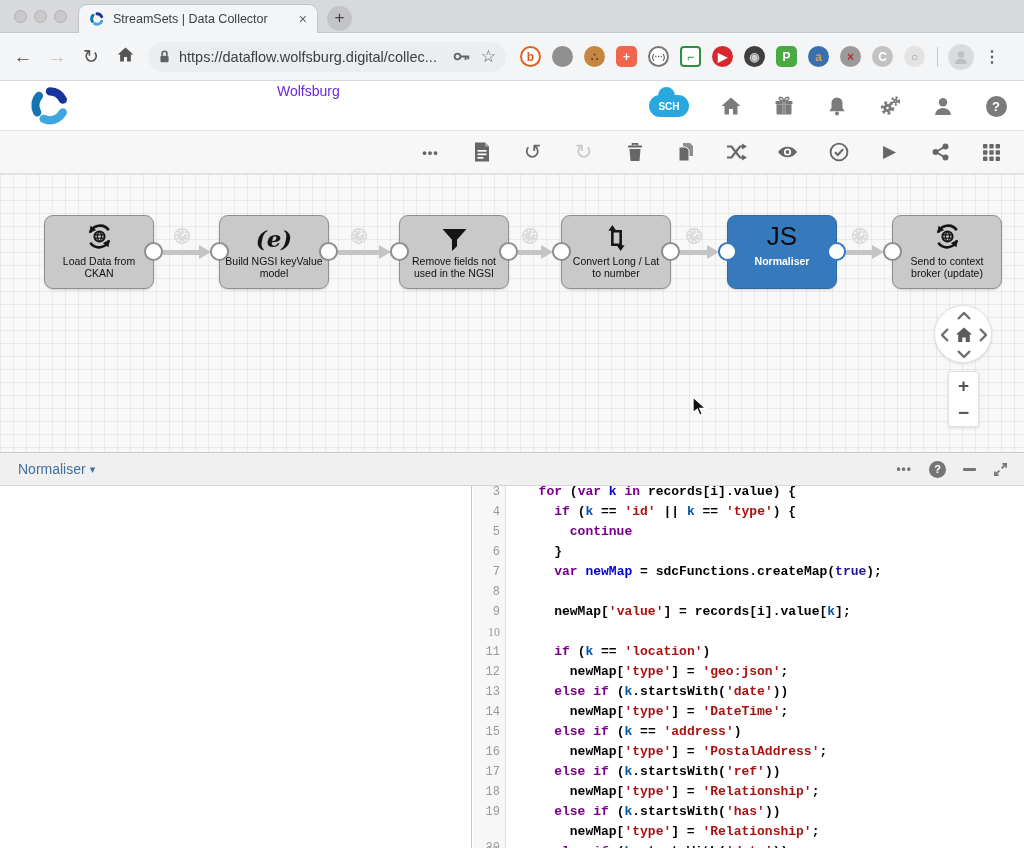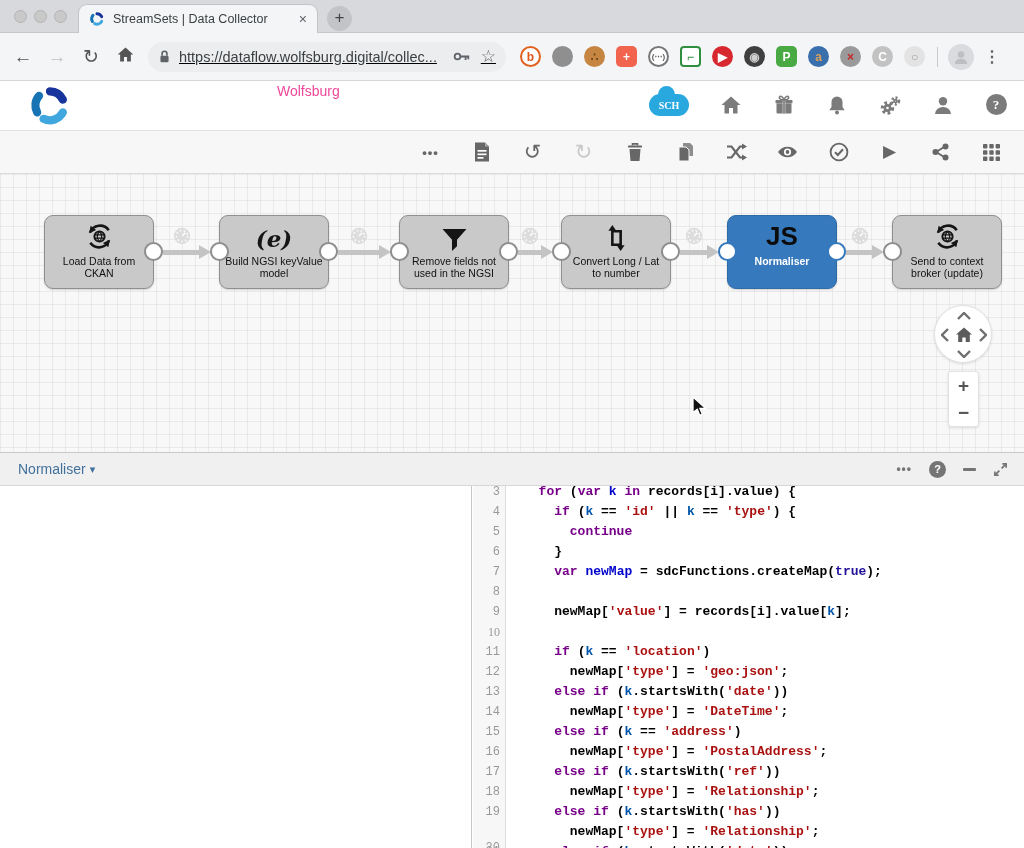--- a/index.html
+++ b/index.html
@@ -11,38 +11,38 @@
   .tl { position:absolute; top:10px; width:13px; height:13px; border-radius:50%; background:#c9c9c9; border:1px solid #b3b3b3; }
   .tab { position:absolute; left:78px; top:4px; width:240px; height:29px; background:#f4f5f6; border:1px solid #c2c3c5; border-bottom:none; border-radius:9px 9px 0 0; display:flex; align-items:center; padding:0 10px; }
   .tabtitle { font-size:12.5px; color:#3c4043; white-space:nowrap; overflow:hidden; flex:1; margin-left:8px; }
   .tabclose { font-size:14px; color:#5f6368; margin-left:6px; cursor:default; }
   .newtab { position:absolute; left:327px; top:6px; width:25px; height:25px; border-radius:50%; background:#c3c4c7; color:#444; font-size:17px; line-height:24px; text-align:center; }
 
   
   .urlrow { position:absolute; left:0; top:33px; width:1024px; height:48px; background:#f4f5f6; border-bottom:1px solid #d6d7d9; display:flex; align-items:center; }
   .navbtn { font-size:19px; color:#555; width:34px; text-align:center; }
   .navbtn.dis { color:#c1c1c1; }
-  .pill { display:flex; align-items:center; width:358px; height:30px; margin-left:6px; background:#ebedef; border-radius:15px; padding:0 10px;text-decoration:underline; }
+  .pill { display:flex; align-items:center; width:358px; height:30px; margin-left:6px; background:#ebedef; border-radius:15px; padding:0 10px; }
   .urltext { font-size:14.5px; color:#3c4043; white-space:nowrap; overflow:hidden; flex:1; margin-left:8px; }
   .exts { display:flex; align-items:center; gap:11px; margin-left:14px; }
   .ext { width:21px; height:21px; display:flex; align-items:center; justify-content:center; font-size:12px; font-weight:bold; border-radius:50%; }
   .ext.square { border-radius:5px; }
   .ext.frame { border-radius:4px; background:#fff; }
   .sep { width:1px; height:20px; background:#c9cacd; margin:0 10px 0 12px; }
   .avatar { width:26px; height:26px; border-radius:50%; background:#dadbde; display:flex; align-items:center; justify-content:center; }
   .kebab { font-size:16px; color:#5f6368; margin:0 10px 0 10px; font-weight:bold; }
 
   
   .appheader { position:absolute; left:0; top:81px; width:1024px; height:50px; background:#fff; border-bottom:1px solid #e3e3e3; }
   .logo { position:absolute; left:28px; top:3px; display:flex; align-items:center; }
   .brand { font-size:29px; font-weight:bold; letter-spacing:-0.5px; margin-left:6px; }
   .brand .b1 { color:#3fa7dd; } .brand .b2 { color:#16349b; }
-  .org { position:absolute; left:277px; top:2px; font-size:14px; color:#ec4899; }
+  .org { position:absolute; left:277px; top:2px; font-size:14px; color:#6d28d9; }
   .hicons { position:absolute; right:16px; top:0; height:50px; display:flex; align-items:center; gap:29px; }
-  .hic { width:24px; height:24px; display:flex; justify-content:center;font-family:Liberation Serif, serif; }
+  .hic { width:24px; height:24px; display:flex; align-items:center; justify-content:center; }
   .cloud { position:relative; width:40px; height:22px; background:#29a8e0; border-radius:11px; color:#fff; font-size:10px; font-weight:bold; text-align:center; line-height:23px; }
   .cloud:before { content:""; position:absolute; left:9px; top:-8px; width:17px; height:17px; background:#29a8e0; border-radius:50%; z-index:-0; }
   .cloud span { position:relative; }
   .helpc { width:21px; height:21px; border-radius:50%; background:#7b7b7b; color:#fff; font-size:13px; font-weight:bold; text-align:center; line-height:21px; }
 
   
   .toolbar { position:absolute; left:0; top:131px; width:1024px; height:43px; background:#f7f7f7; border-bottom:1px solid #ddd; display:flex; align-items:center; justify-content:flex-end; gap:30px; padding-right:22px; }
   .tbi { width:21px; height:21px; display:flex; align-items:center; justify-content:center; color:#676767; font-size:20px; }
   .tbi.txt { font-size:21px; line-height:20px; }
   .tbi.more { font-size:13px; letter-spacing:1px; font-weight:bold; }
@@ -54,21 +54,21 @@
     background-size:13px 13px; overflow:hidden; }
   .pnode { position:absolute; top:41px; width:110px; height:74px; background:#c9c9c9; border:1px solid #8f8f8f; border-radius:9px; box-shadow:0 1px 2px rgba(0,0,0,.15); }
   .pnode .nicon { height:36px; display:flex; align-items:flex-end; justify-content:center; color:#151515; }
   .pnode .nlabel { margin-top:3px; padding:0 5px; font-size:10.5px; line-height:12px; text-align:center; color:#111; }
   .pnode.sel { background:#3779bd; border-color:#2e6aa6; }
   .pnode.sel .nicon { color:#0c0c0c; }
   .pnode.sel .nlabel { color:#fff; font-weight:bold; }
   .port { position:absolute; top:50%; margin-top:-10px; width:19px; height:19px; border-radius:50%; background:#fff; border:2px solid #8e8e8e; }
   .port.in { left:-10px; } .port.out { right:-10px; }
   .pnode.sel .port { border-color:#3779bd; }
-  .jsglyph { font-size:26px; font-weight:bold; letter-spacing:0; }
+  .jsglyph { font-size:26px; font-weight:normal; letter-spacing:0; }
   .exprglyph { font-family:"DejaVu Serif", serif; font-style:italic; font-weight:bold; font-size:23px; }
   .conn { position:absolute; height:5px; background:#c4c4c4; top:76px; }
   .connarrow { position:absolute; top:71px; width:0; height:0; border-left:12px solid #c4c4c4; border-top:7.5px solid transparent; border-bottom:7.5px solid transparent; }
   .gauge { position:absolute; top:53px; opacity:.85; }
 
   .panctl { position:absolute; left:934px; top:131px; width:58px; height:58px; border-radius:50%; background:#fff; border:1px solid #e2e2e2; box-shadow:0 1px 3px rgba(0,0,0,.12); }
   .panctl svg { position:absolute; }
   .zoomctl { position:absolute; left:948px; top:197px; width:31px; height:56px; background:#fff; border:1px solid #e2e2e2; border-radius:3px; box-shadow:0 1px 3px rgba(0,0,0,.12); display:flex; flex-direction:column; }
   .zbtn { flex:1; text-align:center; font-size:19px; font-weight:bold; color:#555; line-height:27px; }
   .cursor { position:absolute; left:692px; top:222px; }

